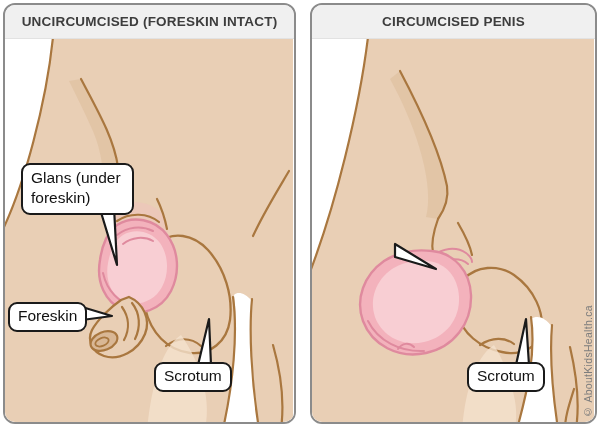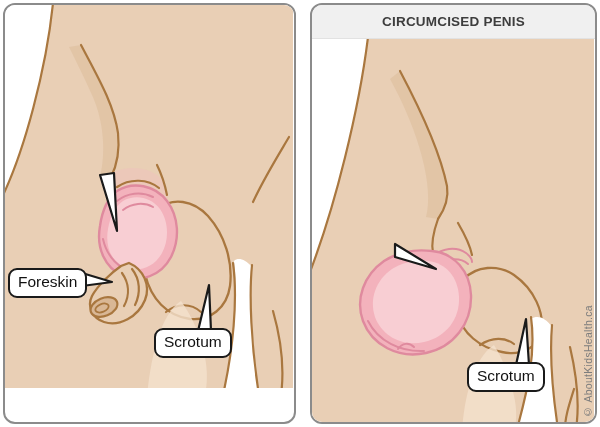--- a/index.html
+++ b/index.html
@@ -35,20 +35,21 @@
 
   .watermark{position:absolute;right:1px;bottom:4px;writing-mode:vertical-rl;
     transform:rotate(180deg);font-size:10.5px;letter-spacing:.3px;color:var(--watermark);}
 </style>
 </head>
 <body>
 
 <div class="canvas">
 
   <div class="panel left">
+    <div class="panel-header">UNCIRCUMCISED (FORESKIN INTACT)</div>
     <div class="panel-body">
       <svg width="288" height="383" viewBox="0 0 288 383">
 
         <path class="skin" d="M48,-2 C42,58 20,150 -8,202 L-8,390 L296,390 L296,-2 Z"></path>
 
         <path fill="var(--skin-shadow)" opacity="0.45" d="M76,40 C94,74 109,100 113,128 C115,147 112,160 106,172 L95,172 C101,148 99,116 87,90 C79,72 70,54 64,42 Z"></path>
 
         <path fill="#eec3bb" opacity="0.55" d="M104,170 C118,160 146,160 158,176 C164,186 164,196 160,204 L108,206 C102,194 100,180 104,170 Z"></path>
 
         <path class="outline" d="M48,-2 C42,58 20,150 -8,202"></path>
@@ -81,20 +82,21 @@
         <path fill="#ffffff" d="M229,256 C234,290 228,340 218,390 L254,390 C247,335 244,288 247,262 C240,254 233,252 229,256 Z"></path>
         <path class="outline" d="M228,258 C233,295 228,345 218,390"></path>
         <path class="outline" d="M247,260 C244,290 246,340 254,390"></path>
         <path class="outline" d="M268,306 C276,334 280,360 276,390"></path>
 
         <polygon class="tail" points="95,170 109,168 112,226"></polygon>
         <polygon class="tail" points="77,268 77,281 107,277"></polygon>
         <polygon class="tail" points="193,326 206,326 204,280"></polygon>
       </svg>
 
+      <div class="callout wrap" style="left:16px;top:124px;">Glans (under foreskin)</div>
       <div class="callout" style="left:3px;top:263px;">Foreskin</div>
       <div class="callout" style="left:149px;top:323px;">Scrotum</div>
     </div>
   </div>
 
   <div class="panel right">
     <div class="panel-header">CIRCUMCISED PENIS</div>
     <div class="panel-body">
       <svg width="282" height="383" viewBox="0 0 282 383">
 

